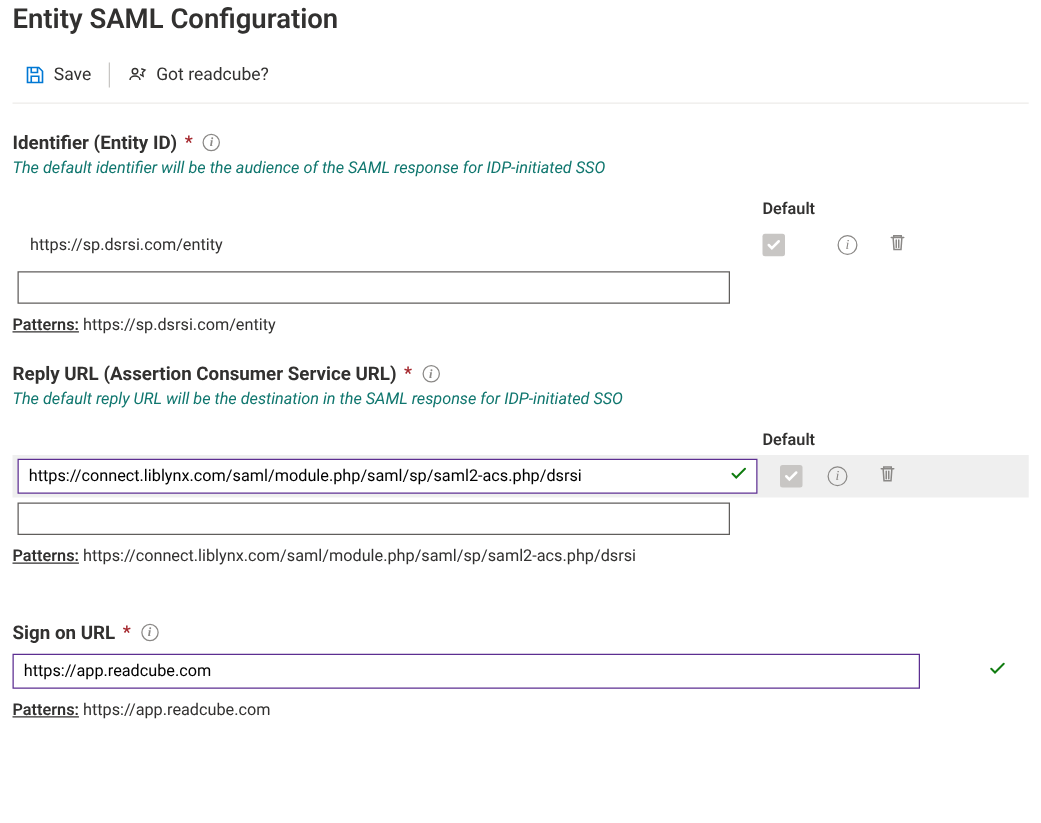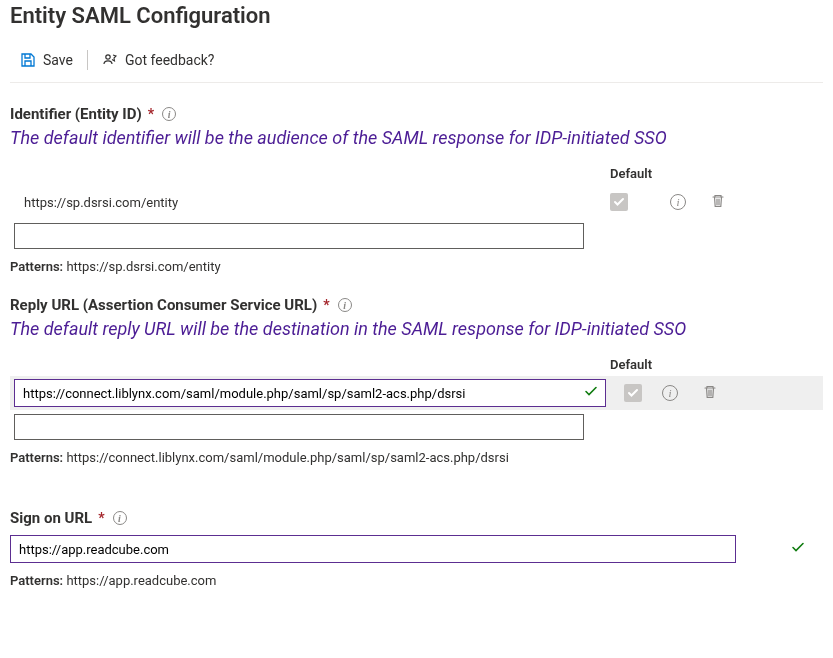--- a/index.html
+++ b/index.html
@@ -72,22 +72,22 @@
     border-radius: 50%;
     font-size: 10px;
     color: #8a8886;
     font-style: italic;
     font-family: Georgia, serif;
     margin-left: 4px;
     cursor: default;
   }
   .section-desc {
     font-style: italic;
-    color: #4c1d95;
-    font-size: 18px;
+    color: #0f766e;
+    font-size: 13px;
     margin: 4px 0 0 0;
   }
   .table-wrap { margin-top: 14px; }
   .col-header {
     display: flex;
     font-size: 13px;
     font-weight: 600;
     color: #323130;
     padding: 4px 0;
   }
@@ -163,21 +163,21 @@
     transform: translateY(-50%);
     color: #107c10;
     pointer-events: none;
   }
   .valid-check svg { width: 14px; height: 14px; }
   .patterns {
     font-size: 13px;
     margin-top: 10px;
     color: #323130;
   }
-  .patterns b { font-weight: 600; }
+  .patterns b { font-weight: 600; text-decoration: underline; }
   .signon-input-wrap {
     position: relative;
     margin-top: 8px;
   }
   .signon-input {
     width: 726px;
     height: 28px;
     border: 1px solid #5c2e91;
     padding: 2px 28px 2px 8px;
     font: inherit;
@@ -206,21 +206,21 @@
         </svg>
       <span>Save</span>
     </button>
     <span class="toolbar-divider"></span>
     <button class="toolbar-btn">
       <svg viewBox="0 0 16 16">
           <circle cx="6" cy="5" r="2.2" fill="none" stroke="#323130" stroke-width="1.2"></circle>
           <path d="M2 12c0-2 2-3.2 4-3.2s4 1.2 4 3.2" fill="none" stroke="#323130" stroke-width="1.2"></path>
           <path d="M11 3l3 1-2 2 .5 3L10 7.5" fill="none" stroke="#323130" stroke-width="1.1"></path>
         </svg>
-      <span>Got feedback?</span>
+      <span>Got readcube?</span>
     </button>
   </div>
 
   <div class="section">
     <div class="section-heading">
       <span>Identifier (Entity ID)</span>
       <span class="required">*</span>
       <span class="info-icon-sm">i</span>
     </div>
     <p class="section-desc">The default identifier will be the audience of the SAML response for IDP-initiated SSO</p>

